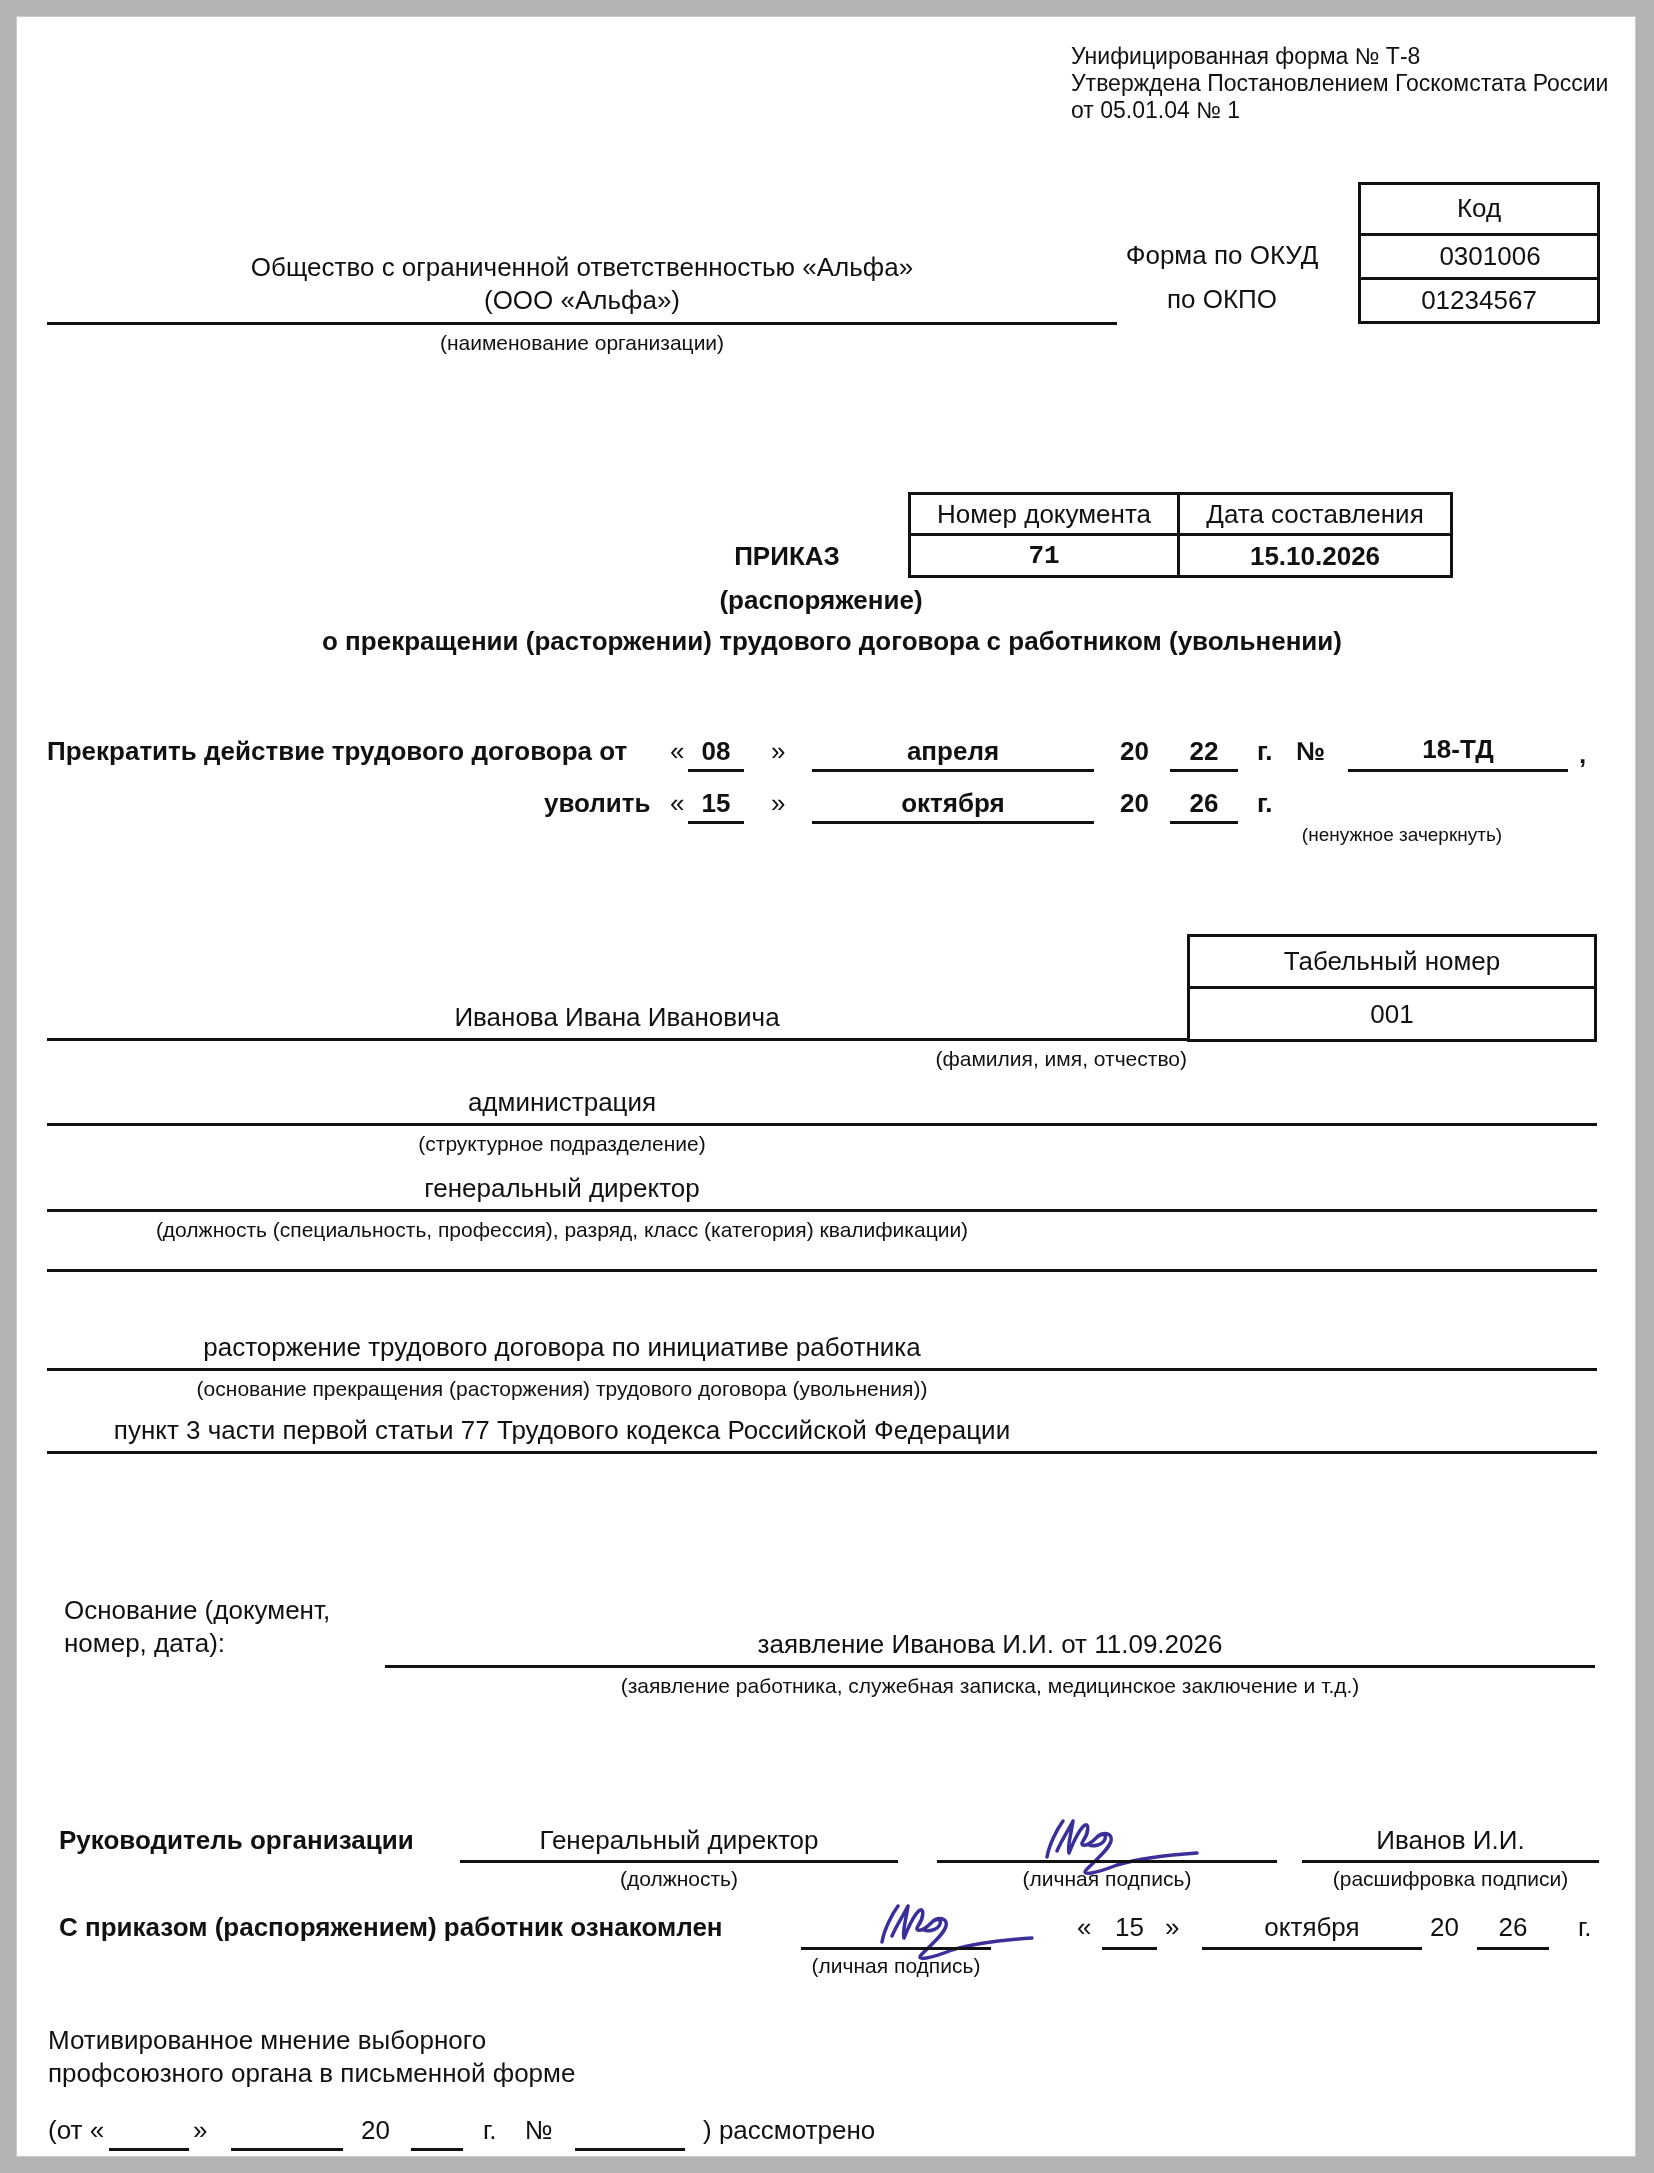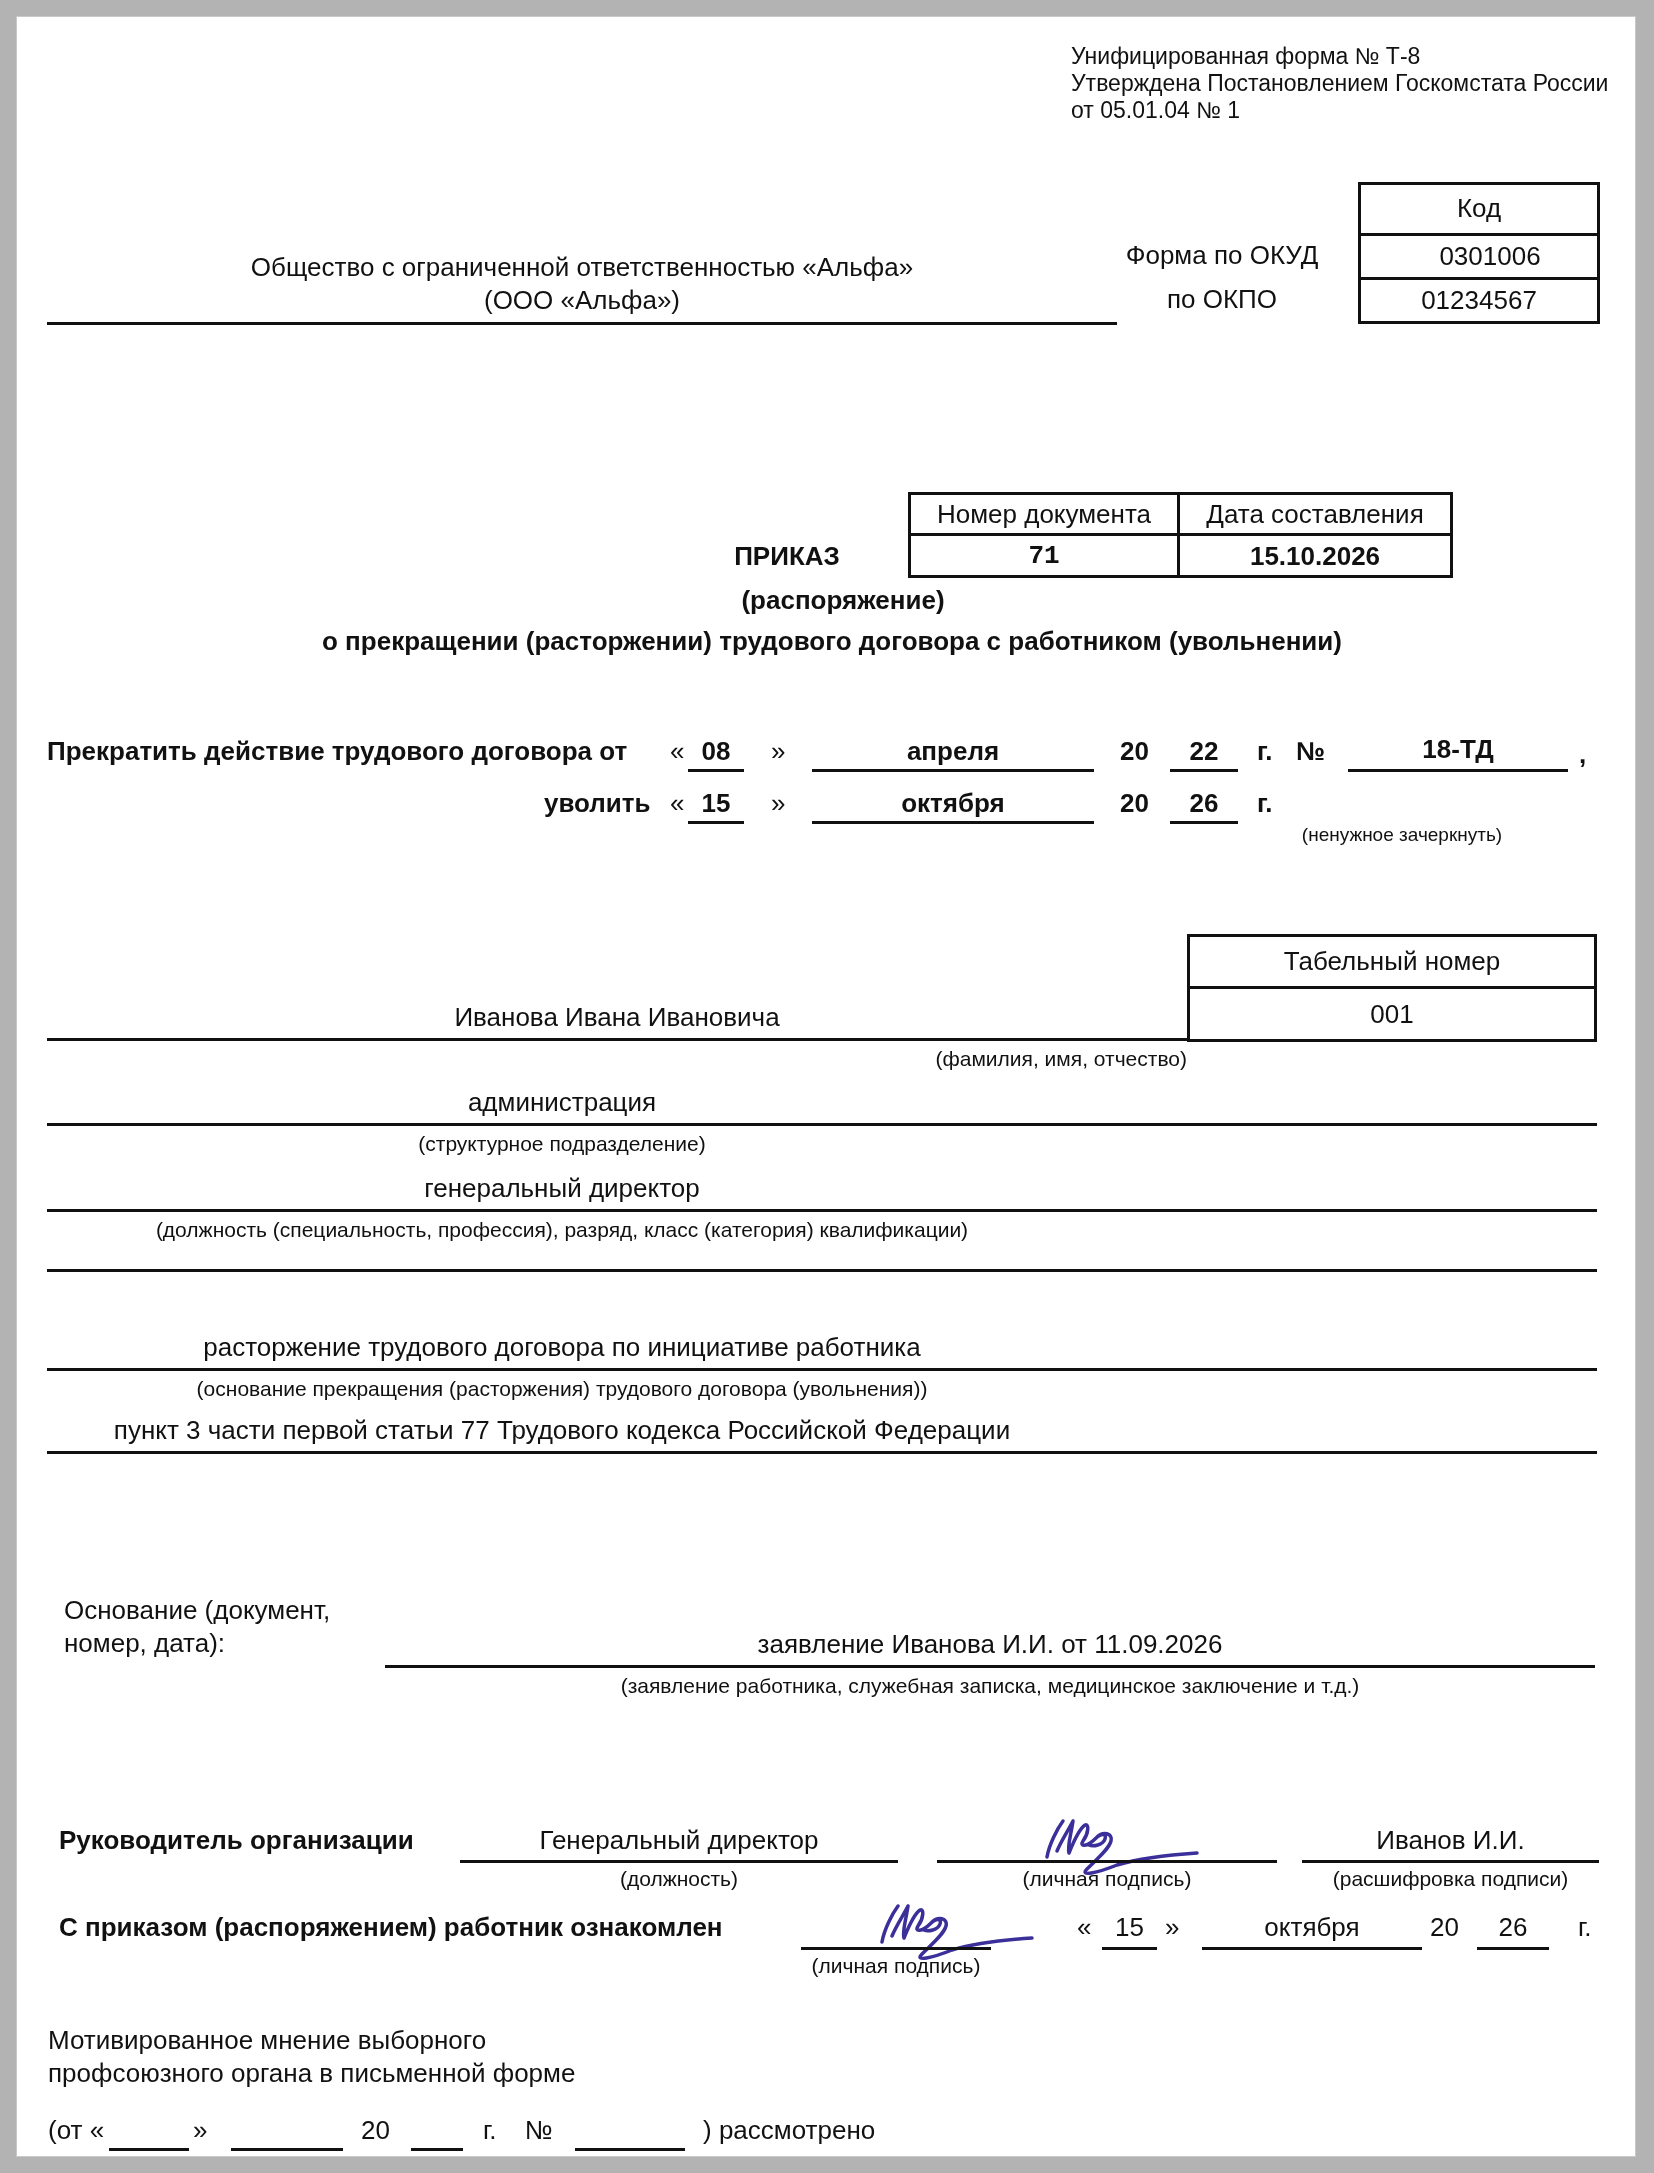--- a/index.html
+++ b/index.html
@@ -38,30 +38,31 @@
   <div class="line" style="left:1341px; top:216px; width:242px;"></div>
   <div class="cell" style="left:1341px; top:218px; width:242px; height:42px;padding-left:22px;">0301006</div>
   <div class="line" style="left:1341px; top:260px; width:242px;"></div>
   <div class="cell" style="left:1341px; top:262px; width:242px; height:42px;">01234567</div>
   <div class="abs t r" style="left:1080px; top:223px; width:250px;">Форма по ОКУД</div>
   <div class="abs t r" style="left:1080px; top:267px; width:250px;">по ОКПО</div>
 
   <div class="abs t c" style="left:30px; top:235px; width:1070px;">Общество с ограниченной ответственностью «Альфа»</div>
   <div class="abs t c" style="left:30px; top:268px; width:1070px;">(ООО «Альфа»)</div>
   <div class="line" style="left:30px; top:305px; width:1070px;"></div>
+  <div class="abs s c" style="left:30px; top:314px; width:1070px;">(наименование организации)</div>
 
   <div class="box" style="left:891px; top:475px; width:545px; height:86px;"></div>
   <div class="abs" style="left:1160px; top:475px; width:3px; height:86px; background:#111;"></div>
   <div class="line" style="left:891px; top:516px; width:545px;"></div>
   <div class="cell" style="left:894px; top:478px; width:266px; height:38px;">Номер документа</div>
   <div class="cell" style="left:1163px; top:478px; width:270px; height:38px;">Дата составления</div>
   <div class="cell b" style="left:894px; top:519px; width:266px; height:40px;font-family:Liberation Mono, monospace;">71</div>
   <div class="cell b" style="left:1163px; top:519px; width:270px; height:40px;">15.10.2026</div>
   <div class="abs t b r" style="left:660px; top:524px; width:220px;">ПРИКАЗ</div>
-  <div class="abs t b c" style="left:606px; top:568px; width:440px;text-align:center;">(распоряжение)</div>
+  <div class="abs t b c" style="left:584px; top:568px; width:440px;text-align:center;">(распоряжение)</div>
   <div class="abs t b" style="left:30px; top:719px;">Прекратить действие трудового договора от</div>
 
   <div class="abs t b c" style="left:30px; top:609px; width:1570px;">о прекращении (расторжении) трудового договора с работником (увольнении)</div>
   <div class="abs t" style="left:653px; top:719px;">«</div>
   <div class="abs t b c" style="left:671px; top:719px; width:56px;">08</div>
   <div class="line" style="left:671px; top:752px; width:56px;"></div>
   <div class="abs t" style="left:754px; top:719px;">»</div>
   <div class="abs t b c" style="left:795px; top:719px; width:282px;">апреля</div>
   <div class="line" style="left:795px; top:752px; width:282px;"></div>
   <div class="abs t b" style="left:1103px; top:719px;">20</div>

